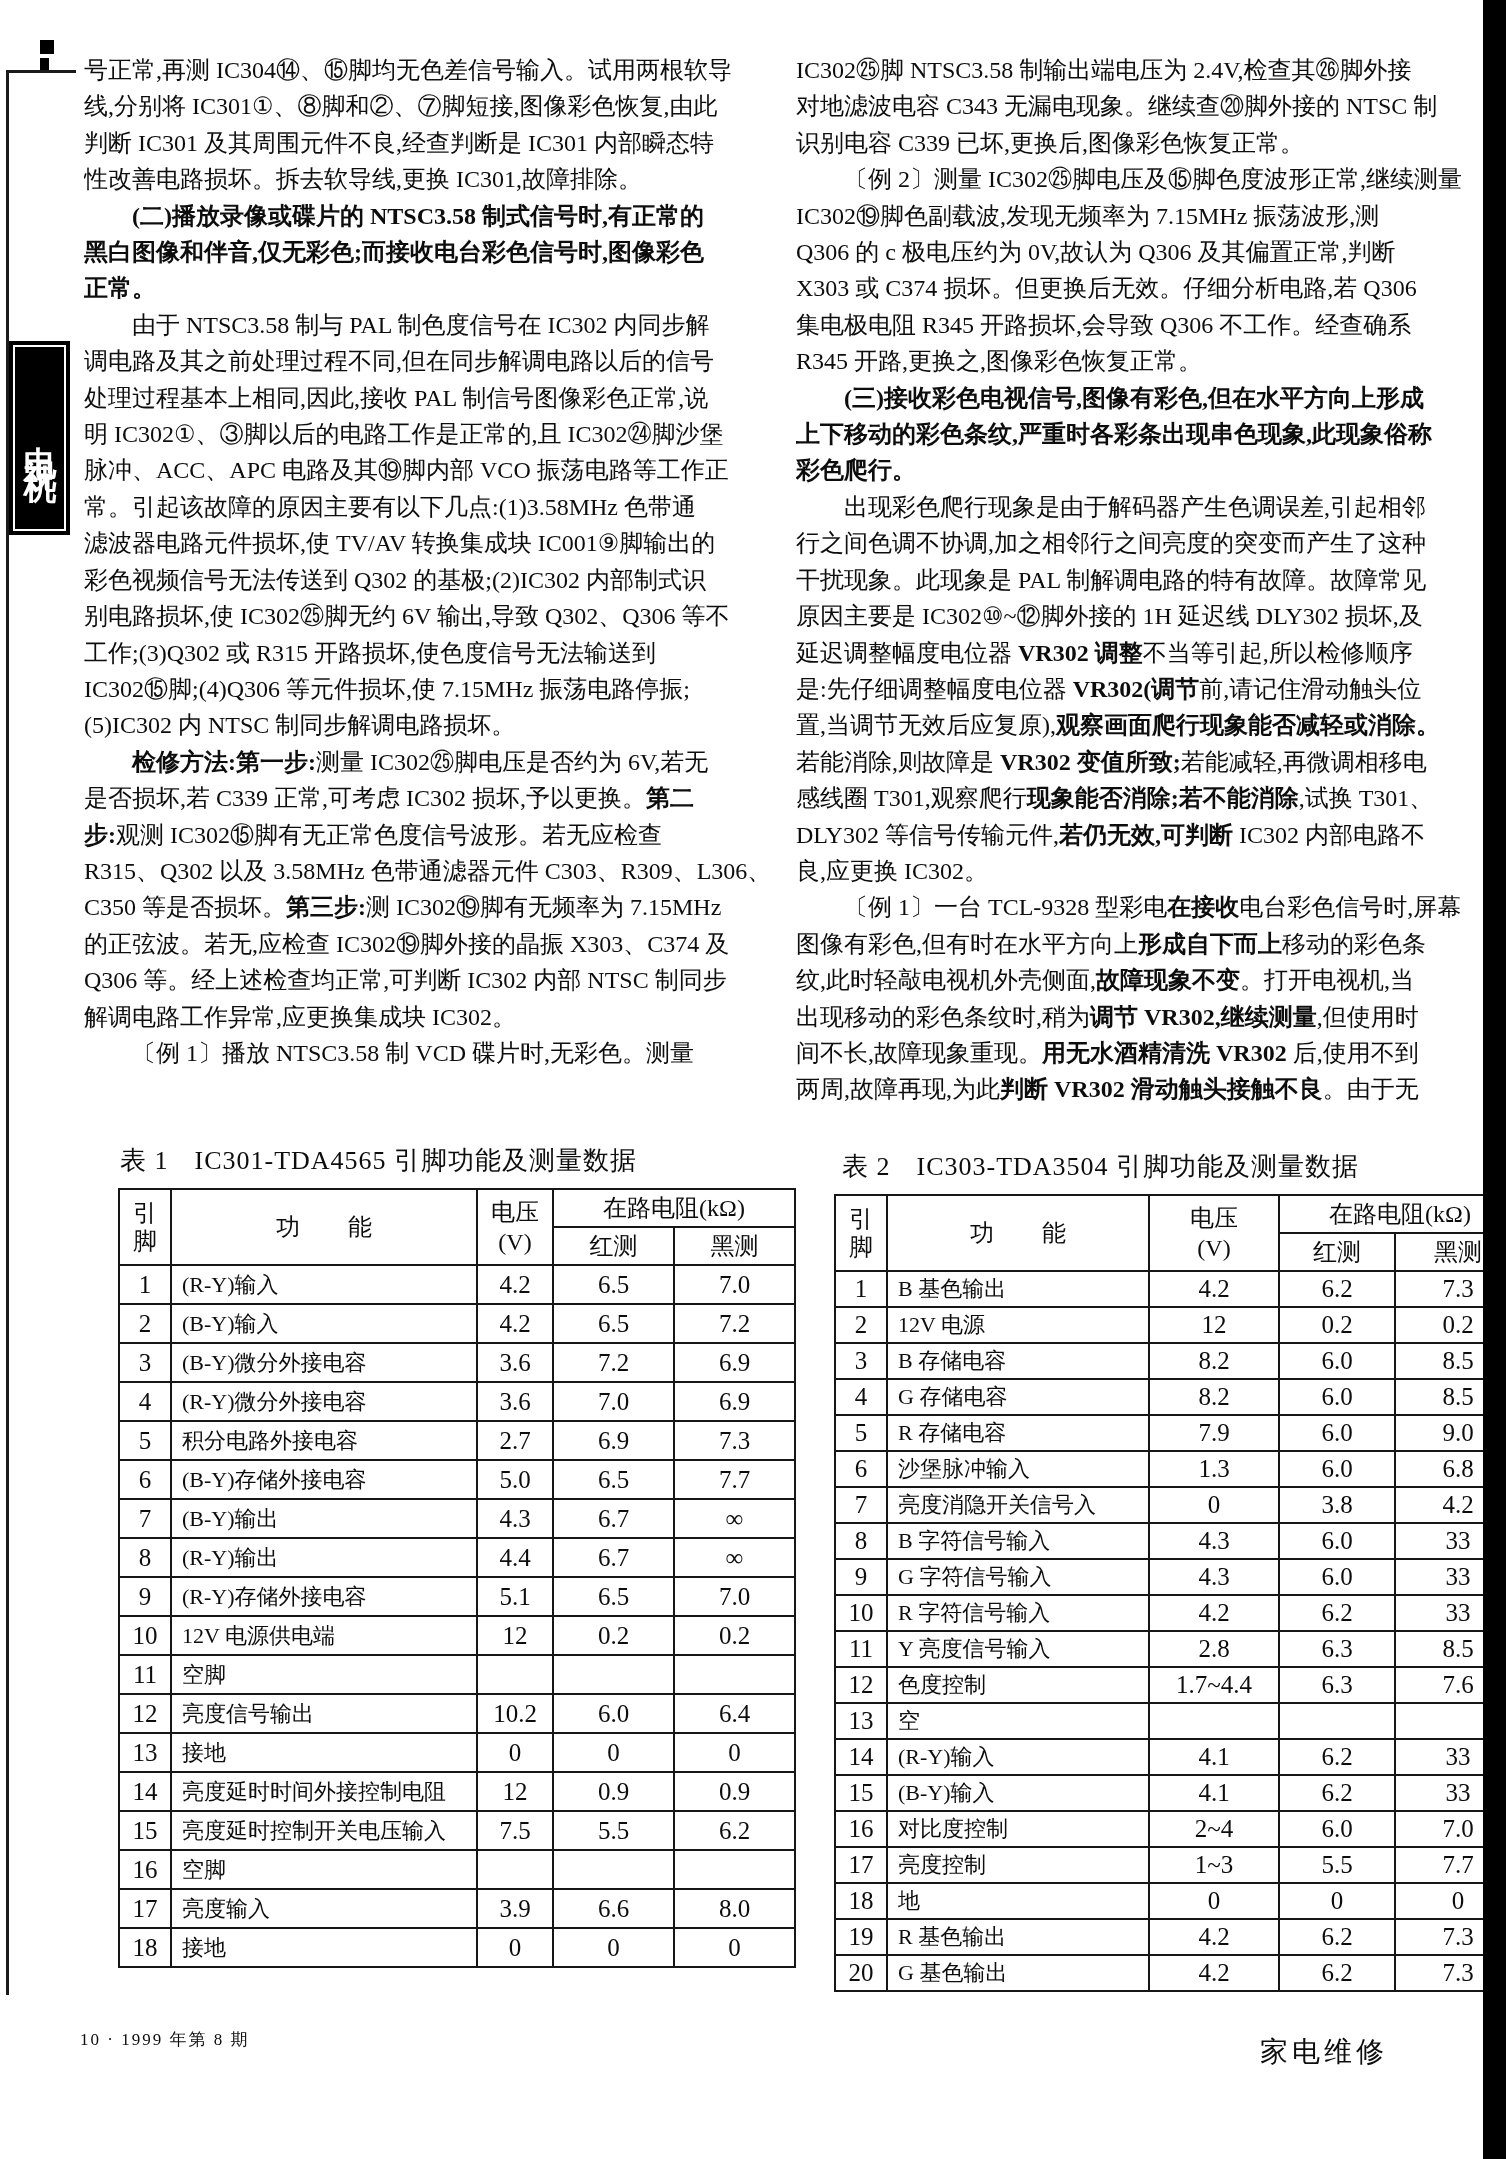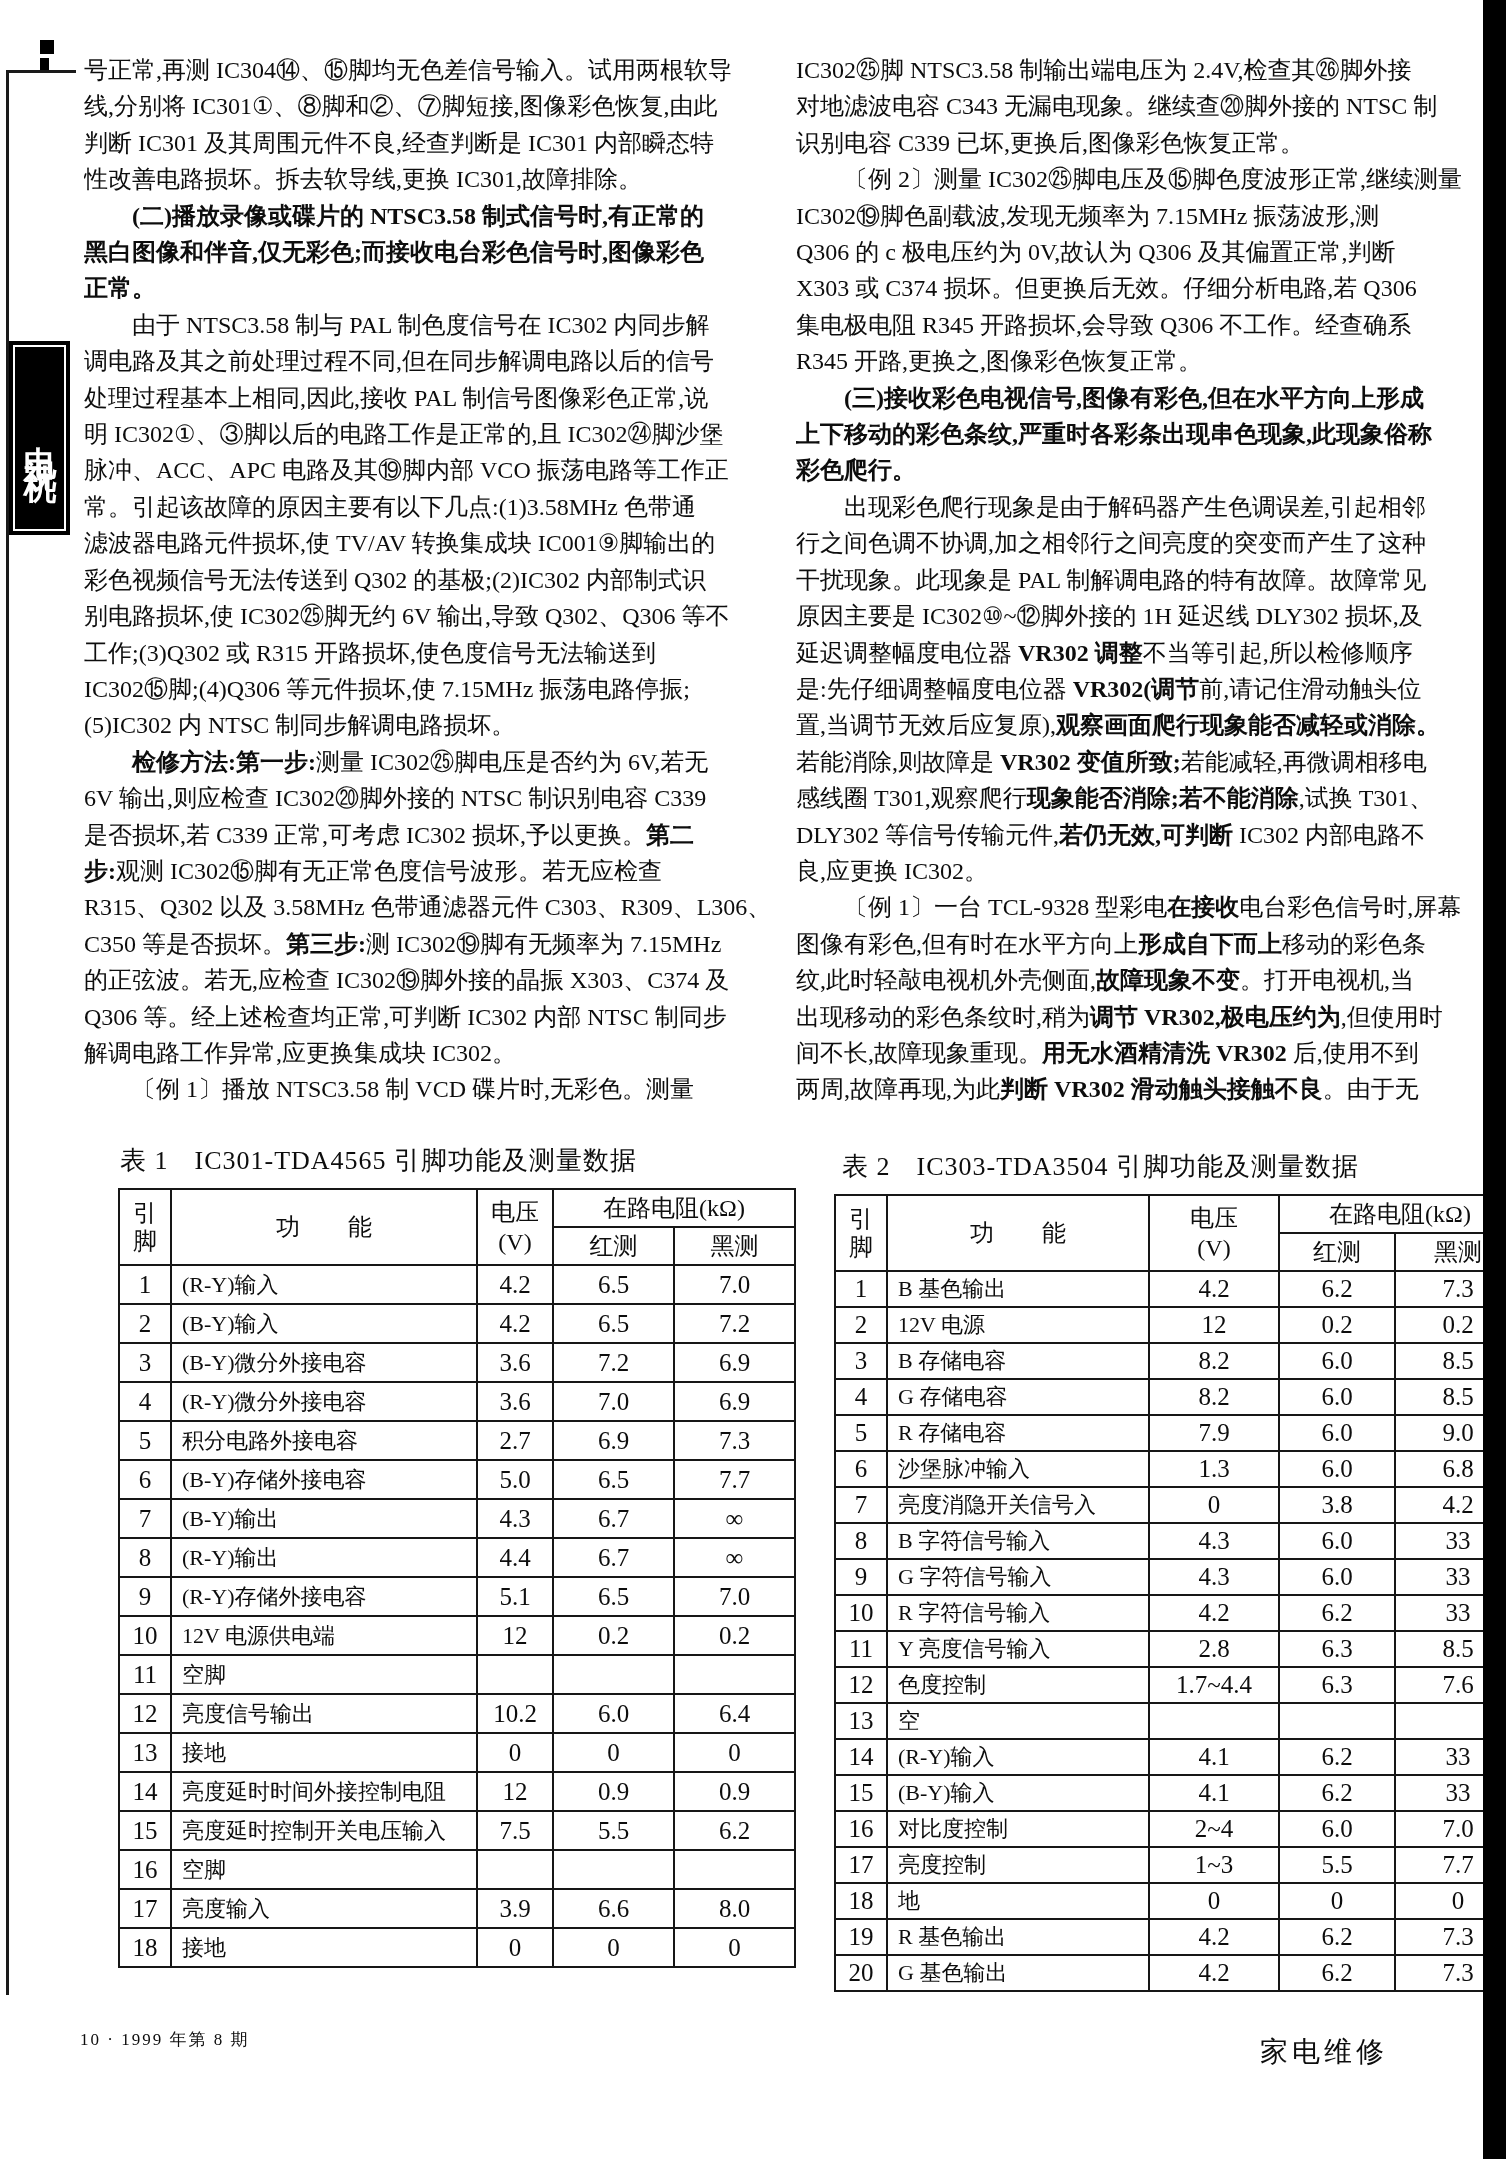--- a/index.html
+++ b/index.html
@@ -78,21 +78,20 @@
       <div class="tline"><span>明 IC302①、③脚以后的电路工作是正常的,且 IC302㉔脚沙堡</span></div>
       <div class="tline"><span>脉冲、ACC、APC 电路及其⑲脚内部 VCO 振荡电路等工作正</span></div>
       <div class="tline"><span>常。引起该故障的原因主要有以下几点:(1)3.58MHz 色带通</span></div>
       <div class="tline"><span>滤波器电路元件损坏,使 TV/AV 转换集成块 IC001⑨脚输出的</span></div>
       <div class="tline"><span>彩色视频信号无法传送到 Q302 的基极;(2)IC302 内部制式识</span></div>
       <div class="tline"><span>别电路损坏,使 IC302㉕脚无约 6V 输出,导致 Q302、Q306 等不</span></div>
       <div class="tline"><span>工作;(3)Q302 或 R315 开路损坏,使色度信号无法输送到</span></div>
       <div class="tline"><span>IC302⑮脚;(4)Q306 等元件损坏,使 7.15MHz 振荡电路停振;</span></div>
       <div class="tline end"><span>(5)IC302 内 NTSC 制同步解调电路损坏。</span></div>
       <div class="tline ind"><span class="b">检修方法:第一步:</span><span>测量 IC302㉕脚电压是否约为 6V,若无</span></div>
-      <div class="tline"><span>6V 输出,则应检查 IC302⑳脚外接的 NTSC 制识别电容 C339</span></div>
       <div class="tline"><span>是否损坏,若 C339 正常,可考虑 IC302 损坏,予以更换。</span><span class="b">第二</span></div>
       <div class="tline"><span class="b">步:</span><span>观测 IC302⑮脚有无正常色度信号波形。若无应检查</span></div>
       <div class="tline"><span>R315、Q302 以及 3.58MHz 色带通滤器元件 C303、R309、L306、</span></div>
       <div class="tline"><span>C350 等是否损坏。</span><span class="b">第三步:</span><span>测 IC302⑲脚有无频率为 7.15MHz</span></div>
       <div class="tline"><span>的正弦波。若无,应检查 IC302⑲脚外接的晶振 X303、C374 及</span></div>
       <div class="tline"><span>Q306 等。经上述检查均正常,可判断 IC302 内部 NTSC 制同步</span></div>
       <div class="tline end"><span>解调电路工作异常,应更换集成块 IC302。</span></div>
       <div class="tline ind"><span>〔例 1〕播放 NTSC3.58 制 VCD 碟片时,无彩色。测量</span></div>
     </div>
   <div class="col col-right" id="col-right">
@@ -115,21 +114,21 @@
       <div class="tline"><span>延迟调整幅度电位器 </span><span class="b">VR302 调整</span><span>不当等引起,所以检修顺序</span></div>
       <div class="tline"><span>是:先仔细调整幅度电位器 </span><span class="b">VR302(调节</span><span>前,请记住滑动触头位</span></div>
       <div class="tline"><span>置,当调节无效后应复原),</span><span class="b">观察画面爬行现象能否减轻或消除。</span></div>
       <div class="tline"><span>若能消除,则故障是 </span><span class="b">VR302 变值所致;</span><span>若能减轻,再微调相移电</span></div>
       <div class="tline"><span>感线圈 T301,观察爬行</span><span class="b">现象能否消除;若不能消除</span><span>,试换 T301、</span></div>
       <div class="tline"><span>DLY302 等信号传输元件,</span><span class="b">若仍无效,可判断</span><span> IC302 内部电路不</span></div>
       <div class="tline end"><span>良,应更换 IC302。</span></div>
       <div class="tline ind"><span>〔例 1〕一台 TCL-9328 型彩电</span><span class="b">在接收</span><span>电台彩色信号时,屏幕</span></div>
       <div class="tline"><span>图像有彩色,但有时在水平方向上</span><span class="b">形成自下而上</span><span>移动的彩色条</span></div>
       <div class="tline"><span>纹,此时轻敲电视机外壳侧面,</span><span class="b">故障现象不变</span><span>。打开电视机,当</span></div>
-      <div class="tline"><span>出现移动的彩色条纹时,稍为</span><span class="b">调节 VR302,极电压约为</span><span>,但使用时</span></div>
+      <div class="tline"><span>出现移动的彩色条纹时,稍为</span><span class="b">调节 VR302,继续测量</span><span>,但使用时</span></div>
       <div class="tline"><span>间不长,故障现象重现。</span><span class="b">用无水酒精清洗 VR302</span><span> 后,使用不到</span></div>
       <div class="tline end"><span>两周,故障再现,为此</span><span class="b">判断 VR302 滑动触头接触不良</span><span>。由于无</span></div>
     </div>
 
   <div class="tbl-title" id="t1-title">
     <span class="lbl">表 1</span><span>IC301-TDA4565 引脚功能及测量数据</span>
   </div>
   <table class="datatbl" id="table1">
       <colgroup>
         <col style="width: 52px;">

